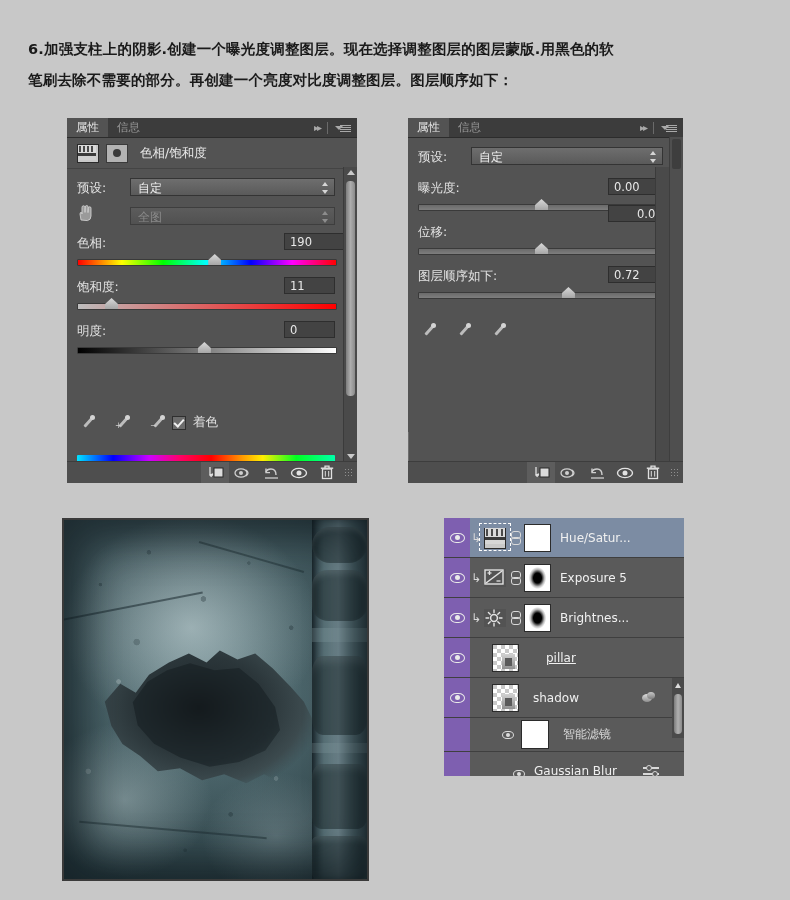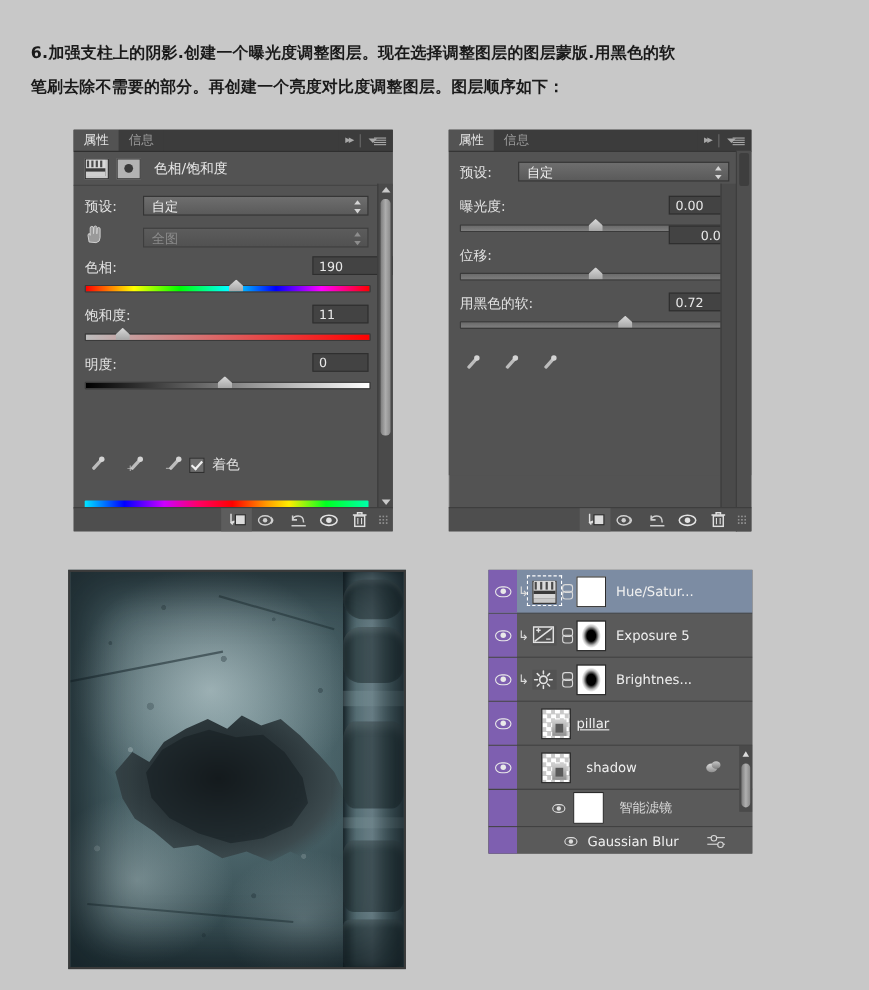--- a/index.html
+++ b/index.html
@@ -428,21 +428,21 @@
     <div class="track gray" style="position:absolute;left:10px;top:66px;width:245px;">
       <span class="thumb" style="left:50%;"></span>
     </div>
 
     <div style="position:absolute;left:10px;top:86px;" class="lbl">位移:</div>
     <div class="field" style="position:absolute;left:200px;top:67px;width:55px;padding-left:28px;">0.0000</div>
     <div class="track gray" style="position:absolute;left:10px;top:110px;width:245px;">
       <span class="thumb" style="left:50%;"></span>
     </div>
 
-    <div style="position:absolute;left:10px;top:130px;" class="lbl">用黑色的软:</div>
+    <div style="position:absolute;left:10px;top:130px;" class="lbl">图层顺序如下:</div>
     <div class="field" style="position:absolute;left:200px;top:128px;width:55px;">0.72</div>
     <div class="track gray" style="position:absolute;left:10px;top:154px;width:245px;">
       <span class="thumb" style="left:61%;"></span>
     </div>
 
     <div style="position:absolute;left:13px;top:185px;display:flex;align-items:center;gap:19px;">
       <span class="pipette">
         <span class="body"></span>
           <span class="bulb"></span>
       </span>
@@ -613,21 +613,21 @@
   <div class="lyr">
     <span class="eyecol">
       <span class="eye">
           <span class="o"></span>
           <span class="p"></span>
         </span>
     </span>
     <span class="pixth" style="margin-left:22px;">
         <span class="g"></span>
       </span>
-    <span class="lname" style="margin-left:5px;text-decoration:underline;">pillar</span>
+    <span class="lname" style="margin-left:27px;text-decoration:underline;">pillar</span>
   </div>
 
   <div class="lyr">
     <span class="eyecol">
       <span class="eye">
           <span class="o"></span>
           <span class="p"></span>
         </span>
     </span>
     <span class="pixth" style="margin-left:22px;">
@@ -645,21 +645,21 @@
     <span style="width:44px;display:flex;justify-content:flex-end;">
       <span class="eye-sm">
           <span class="o"></span>
           <span class="p"></span>
         </span>
     </span>
     <span style="width:26px;height:27px;background:#fff;border:1px solid #2b2b2b;margin-left:7px;"></span>
     <span class="lname" style="margin-left:14px;color:#d8d8d8;">智能滤镜</span>
   </div>
 
-  <div class="sub" style="height:26px;">
+  <div class="sub" style="height:26px;align-items:flex-end;">
     <span class="eyecol" style="width:26px;"></span>
     <span style="width:55px;display:flex;justify-content:flex-end;">
       <span class="eye-sm">
           <span class="o"></span>
           <span class="p"></span>
         </span>
     </span>
     <span class="lname" style="margin-left:9px;">Gaussian Blur</span>
     <span class="fx-ico" style="position:absolute;right:25px;">
       <i></i>

